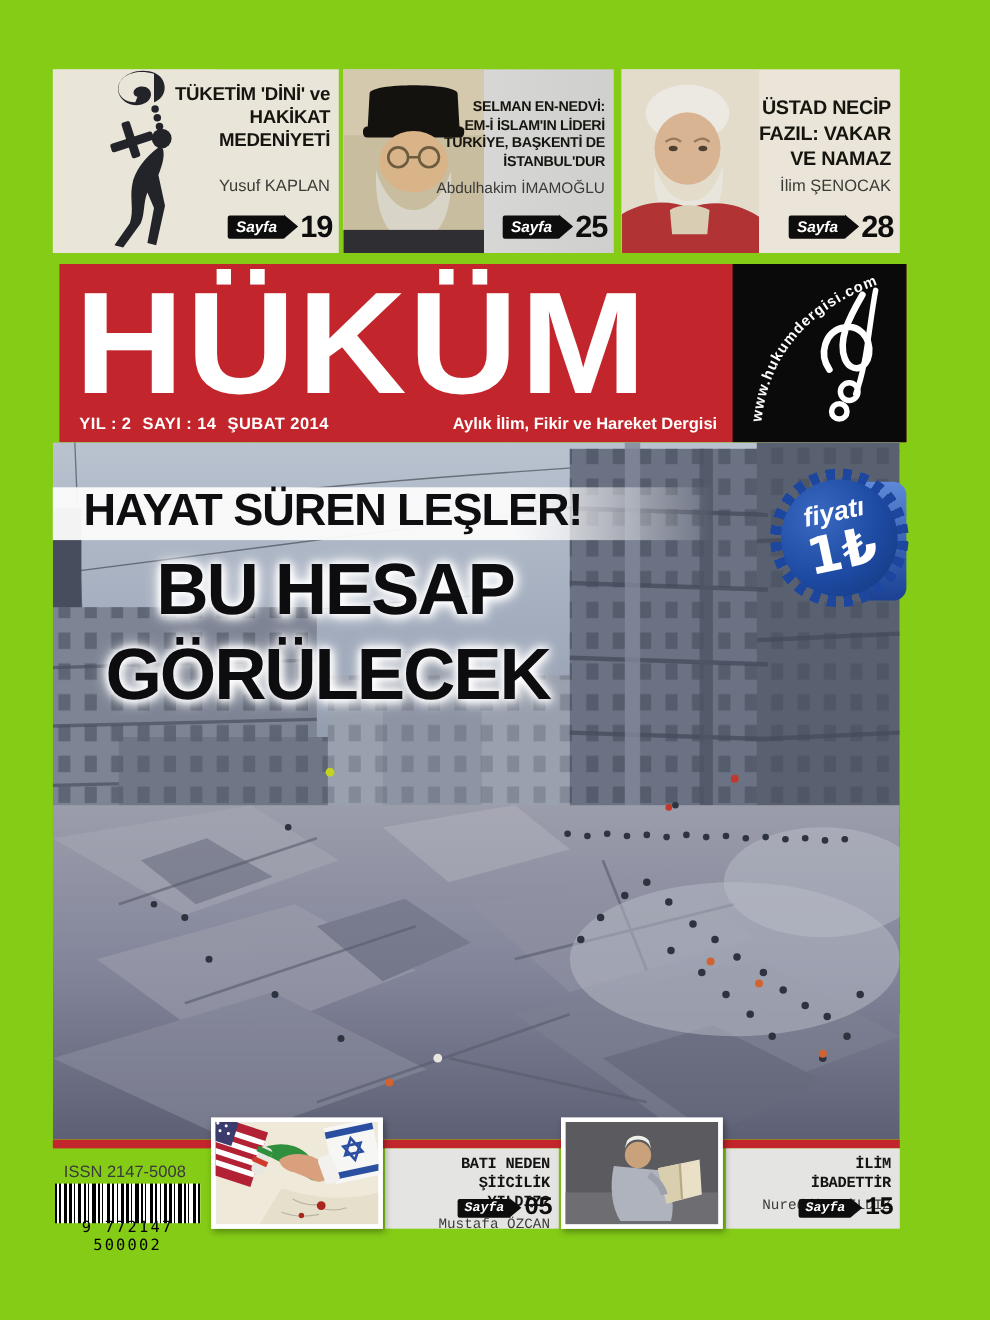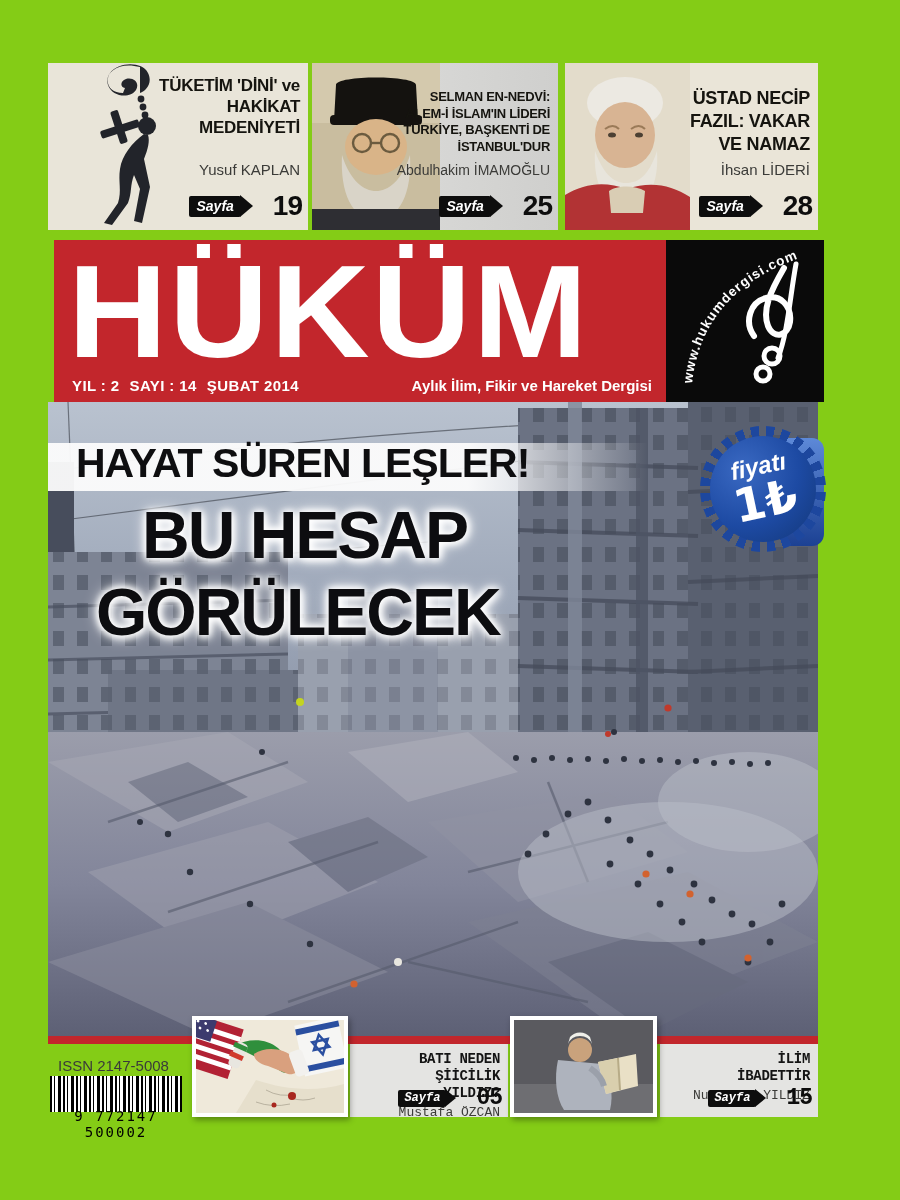--- a/index.html
+++ b/index.html
@@ -12,21 +12,21 @@
   .teaser.t2 { left:312px; width:246px; background:linear-gradient(90deg,#dfdfdd,#cfcfcd); }
   .teaser.t3 { left:565px; width:253px; background:#eae5d8; }
   .t-photo { position:absolute; left:0; top:0; height:100%; }
   .t-text { position:absolute; right:0; top:0; bottom:0; left:0; text-align:right; padding:12px 8px 8px 0; z-index:2; }
   .t-title { font-weight:bold; color:#15140f; font-size:17px; line-height:21px; letter-spacing:-0.3px; }
   .t2 .t-title { font-size:13px; line-height:16.5px; }
   .t-author { position:absolute; right:8px; bottom:52px; font-size:15px; color:#3b3b38; }
   .sayfa-row { position:absolute; right:6px; bottom:8px; display:flex; align-items:center; }
   .sayfa-tag { background:#0d0d0d; color:#fff; font-style:italic; font-weight:bold; font-size:14px; padding:2px 7px 3px 7px; border-radius:2px; }
   .sayfa-arrow { width:0; height:0; border-top:11px solid transparent; border-bottom:11px solid transparent; border-left:13px solid #0d0d0d; margin-left:-1px; }
-  .sayfa-num { font-size:28px; font-weight:bold; color:#0d0d0d; margin-left:20px; letter-spacing:-1px; }
+  .sayfa-num { font-size:28px; font-weight:bold; color:#0d0d0d; margin-left:2px; letter-spacing:-1px; }
 
   
   .masthead { position:absolute; left:54px; top:240px; width:770px; height:162px; background:#c2262c; }
   .mast-title { position:absolute; left:14px; top:-4px; color:#fff; font-size:132px; font-weight:bold; letter-spacing:2px; transform:scaleX(1.04); transform-origin:left top; line-height:1.15; }
   .mast-bottom { position:absolute; left:18px; bottom:8px; color:#fff; font-weight:bold; font-size:15px; letter-spacing:.4px; display:flex; gap:10px; }
   .mast-tagline { position:absolute; right:172px; bottom:8px; color:#fff; font-weight:bold; font-size:15px; }
   .mast-black { position:absolute; left:612px; top:0; width:158px; height:162px; background:#0a0a0a; }
 
   
   .cover-photo { position:absolute; left:48px; top:402px; width:770px; height:634px; overflow:hidden; }
@@ -142,21 +142,21 @@
       <path d="M30,88 C28,122 40,142 62,144 C84,142 94,120 92,88 C84,112 74,120 61,120 C48,120 38,110 30,88 Z" fill="#e8e5dc"></path>
       <path d="M0,132 C20,120 40,118 62,126 C86,118 106,122 125,134 L125,167 L0,167 Z" fill="#b23334"></path>
       <path d="M44,128 C52,122 70,122 80,128 L78,150 L46,150 Z" fill="#d9cdb4"></path>
     </svg>
     <div class="t-text">
       <div class="t-title" style="font-size:18px; line-height:23px; margin-top:12px;">
         <div>ÜSTAD NECİP</div>
         <div>FAZIL: VAKAR</div>
         <div>VE NAMAZ</div>
       </div>
-      <div class="t-author">İhsan LİDERİ</div>
+      <div class="t-author">İlim ŞENOCAK</div>
       <div class="sayfa-row">
         <span class="sayfa-tag">Sayfa</span>
         <span class="sayfa-arrow"></span>
         <span class="sayfa-num">28</span>
       </div>
     </div>
   </div>
 
   <div class="masthead">
     <div class="mast-title">HÜKÜM</div>

